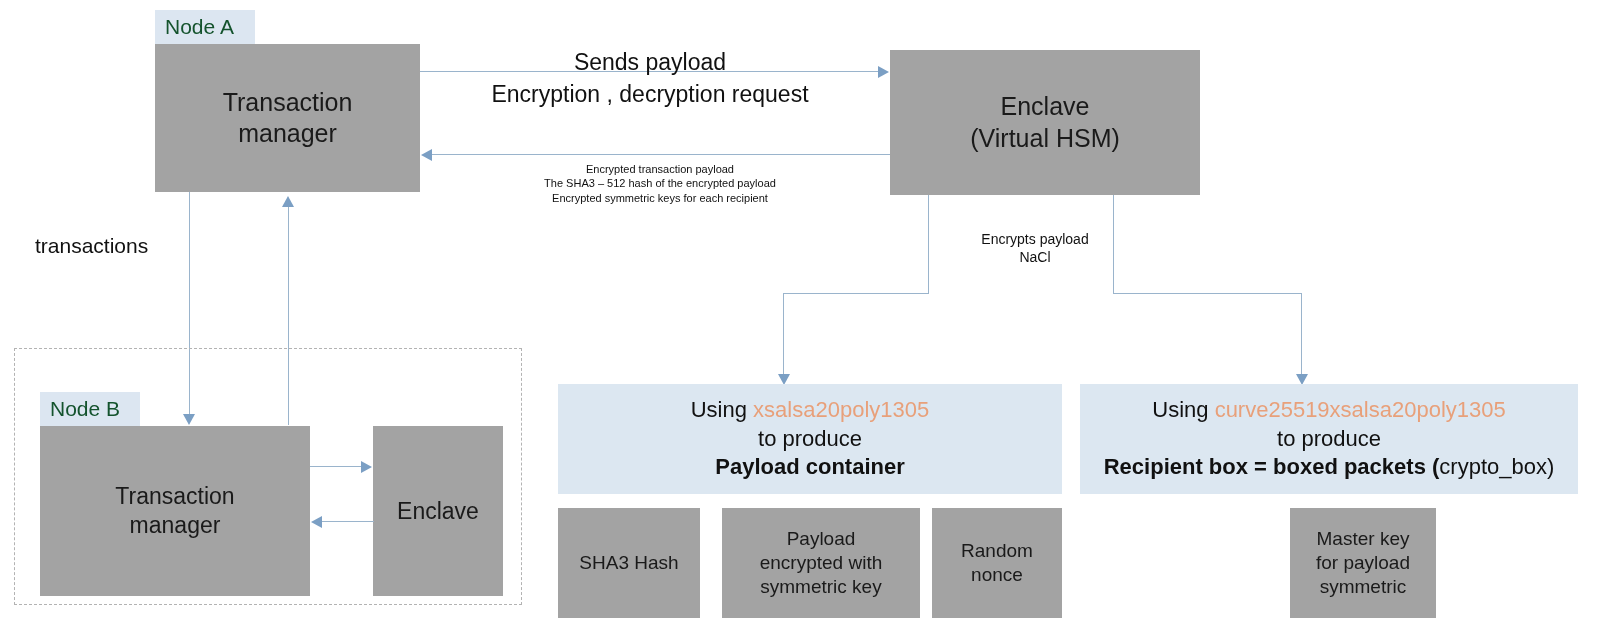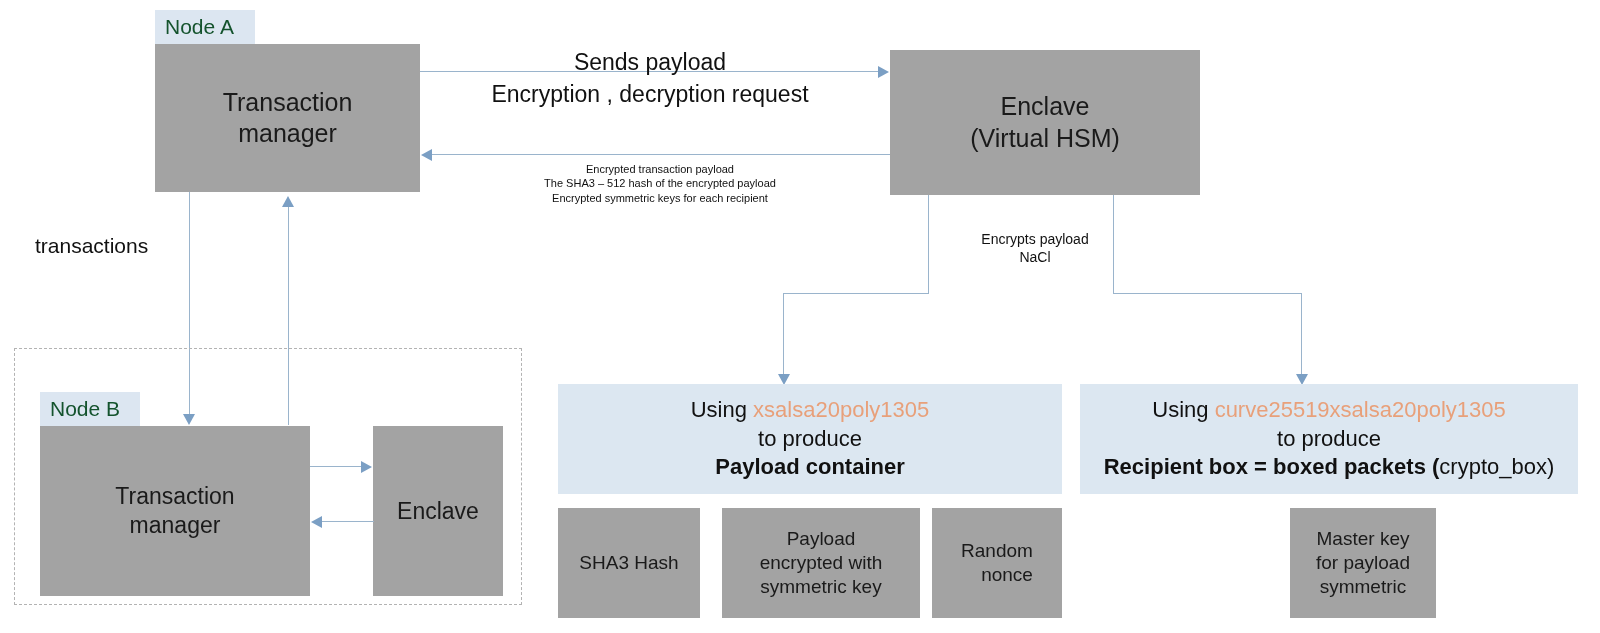--- a/index.html
+++ b/index.html
@@ -188,21 +188,21 @@
   </div>
 
   <div class="abs gbox" style="left:722px; top:508px; width:198px; height:110px; font-size:19px;">
     <div>
       <div>Payload</div>
       <div>encrypted with</div>
       <div>symmetric key</div>
     </div>
   </div>
 
-  <div class="abs gbox" style="left:932px; top:508px; width:130px; height:110px; font-size:19px;text-align:right;">
+  <div class="abs gbox" style="left:932px; top:508px; width:130px; height:110px; font-size:19px;">
     <div>
       <div>Random</div>
       <div>nonce</div>
     </div>
   </div>
 
   <div class="abs bluepanel" style="left:1080px; top:384px; width:498px; height:110px; font-size:22px;">
     <div>
       <span>Using</span>
       <span class="algo">curve25519xsalsa20poly1305</span>

